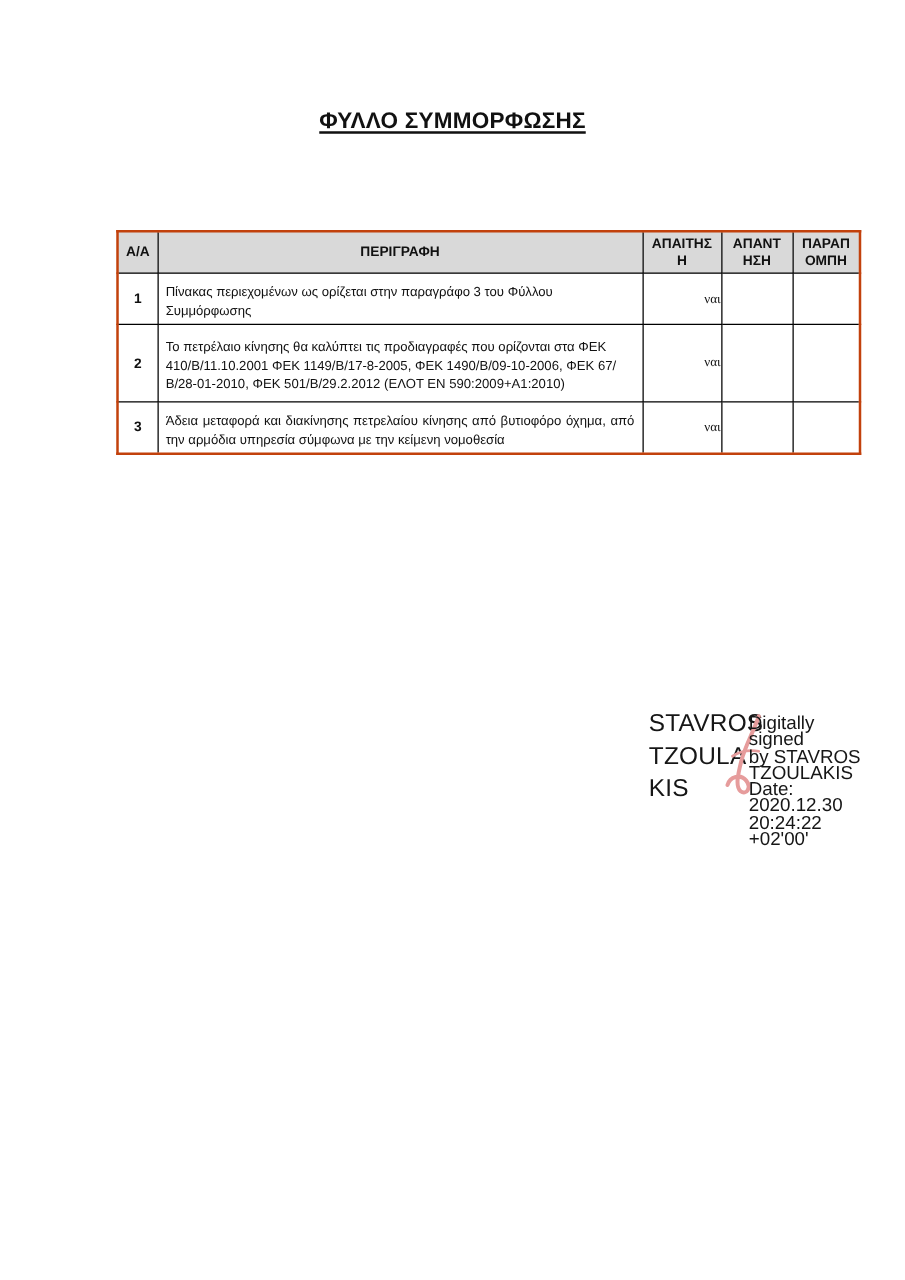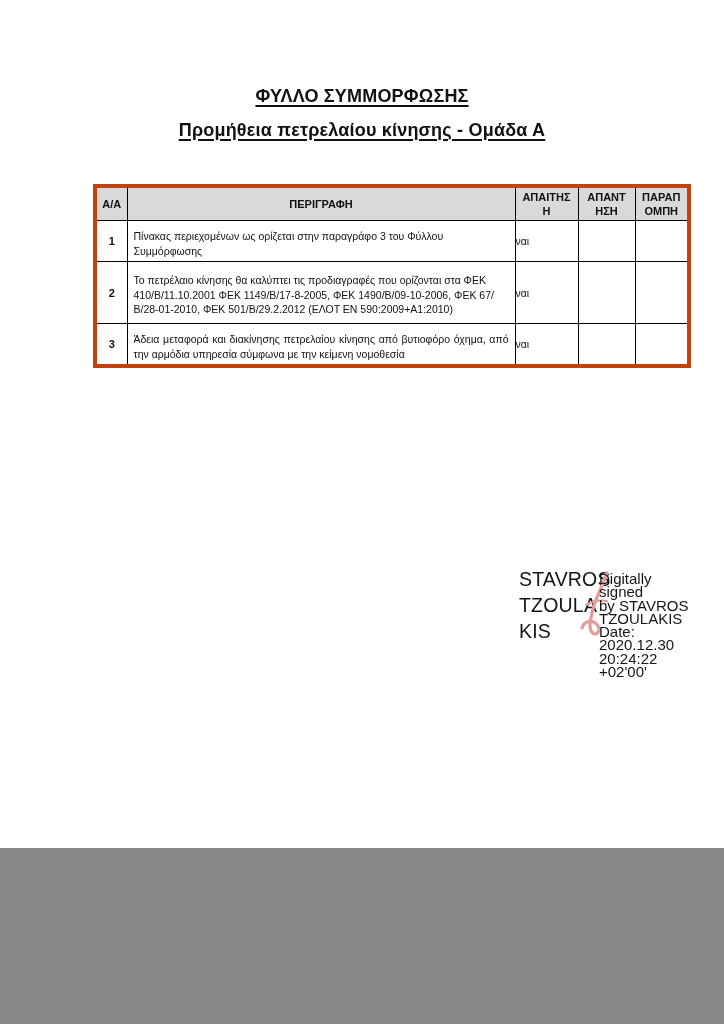--- a/index.html
+++ b/index.html
@@ -1,20 +1,20 @@
 <!DOCTYPE html>
 <html><head>
 <meta charset="utf-8">
 <style>
   * { margin: 0; padding: 0; box-sizing: border-box; }
   html, body { background: #888; }
   .page {
     position: relative;
     width: 724px;
-    height: 848px;
+    height: 1024px;
     margin: 0 auto;
     background: #ffffff;
     font-family: "Liberation Sans", sans-serif;
     color: #111111;
     overflow: hidden;
   }
   .doc-title {
     position: absolute;
     top: 86px;
     left: 0;
@@ -39,21 +39,21 @@
     text-decoration-thickness: 2px;
     text-underline-offset: 3px;
     letter-spacing: 0.2px;
   }
   table.compliance {
     position: absolute;
     left: 93px;
     top: 184px;
     width: 594px;
     border-collapse: collapse;
-    border: 4px solid #c2410c;
+    border: 2px solid #c2410c;
     table-layout: fixed;
     font-size: 10.5px;
   }
   table.compliance th, table.compliance td {
     border: 1px solid #000;
     vertical-align: middle;
   }
   table.compliance th {
     background: #d9d9d9;
     font-weight: bold;
@@ -69,22 +69,23 @@
     font-weight: bold;
     font-size: 11px;
   }
   td.cell-desc {
     text-align: left;
     padding: 8px 6px 3px 6px;
     line-height: 14.6px;
   }
   td.cell-desc.justify { text-align: justify; }
   td.cell-req {
-    text-align: left;
+    text-align: right;
     font-size: 10.5px;
+    font-family: Liberation Serif, serif;
   }
   tr.row-1 { height: 39px; }
   tr.row-2 { height: 62px; }
   tr.row-3 { height: 35px; }
   .signature {
     position: absolute;
     left: 519px;
     top: 566px;
     width: 175px;
     height: 90px;
@@ -116,21 +117,20 @@
     color: #161616;
   }
 </style>
 </head>
 <body>
 
 <div class="page">
 
   <div class="doc-title">ΦΥΛΛΟ ΣΥΜΜΟΡΦΩΣΗΣ</div>
 
-  <div class="doc-subtitle">Προμήθεια πετρελαίου κίνησης - Ομάδα Α</div>
 
   <table class="compliance">
     <colgroup>
       <col style="width:32px">
       <col style="width:388px">
       <col style="width:63px">
       <col style="width:57px">
       <col style="width:54px">
     </colgroup>
     <thead>

